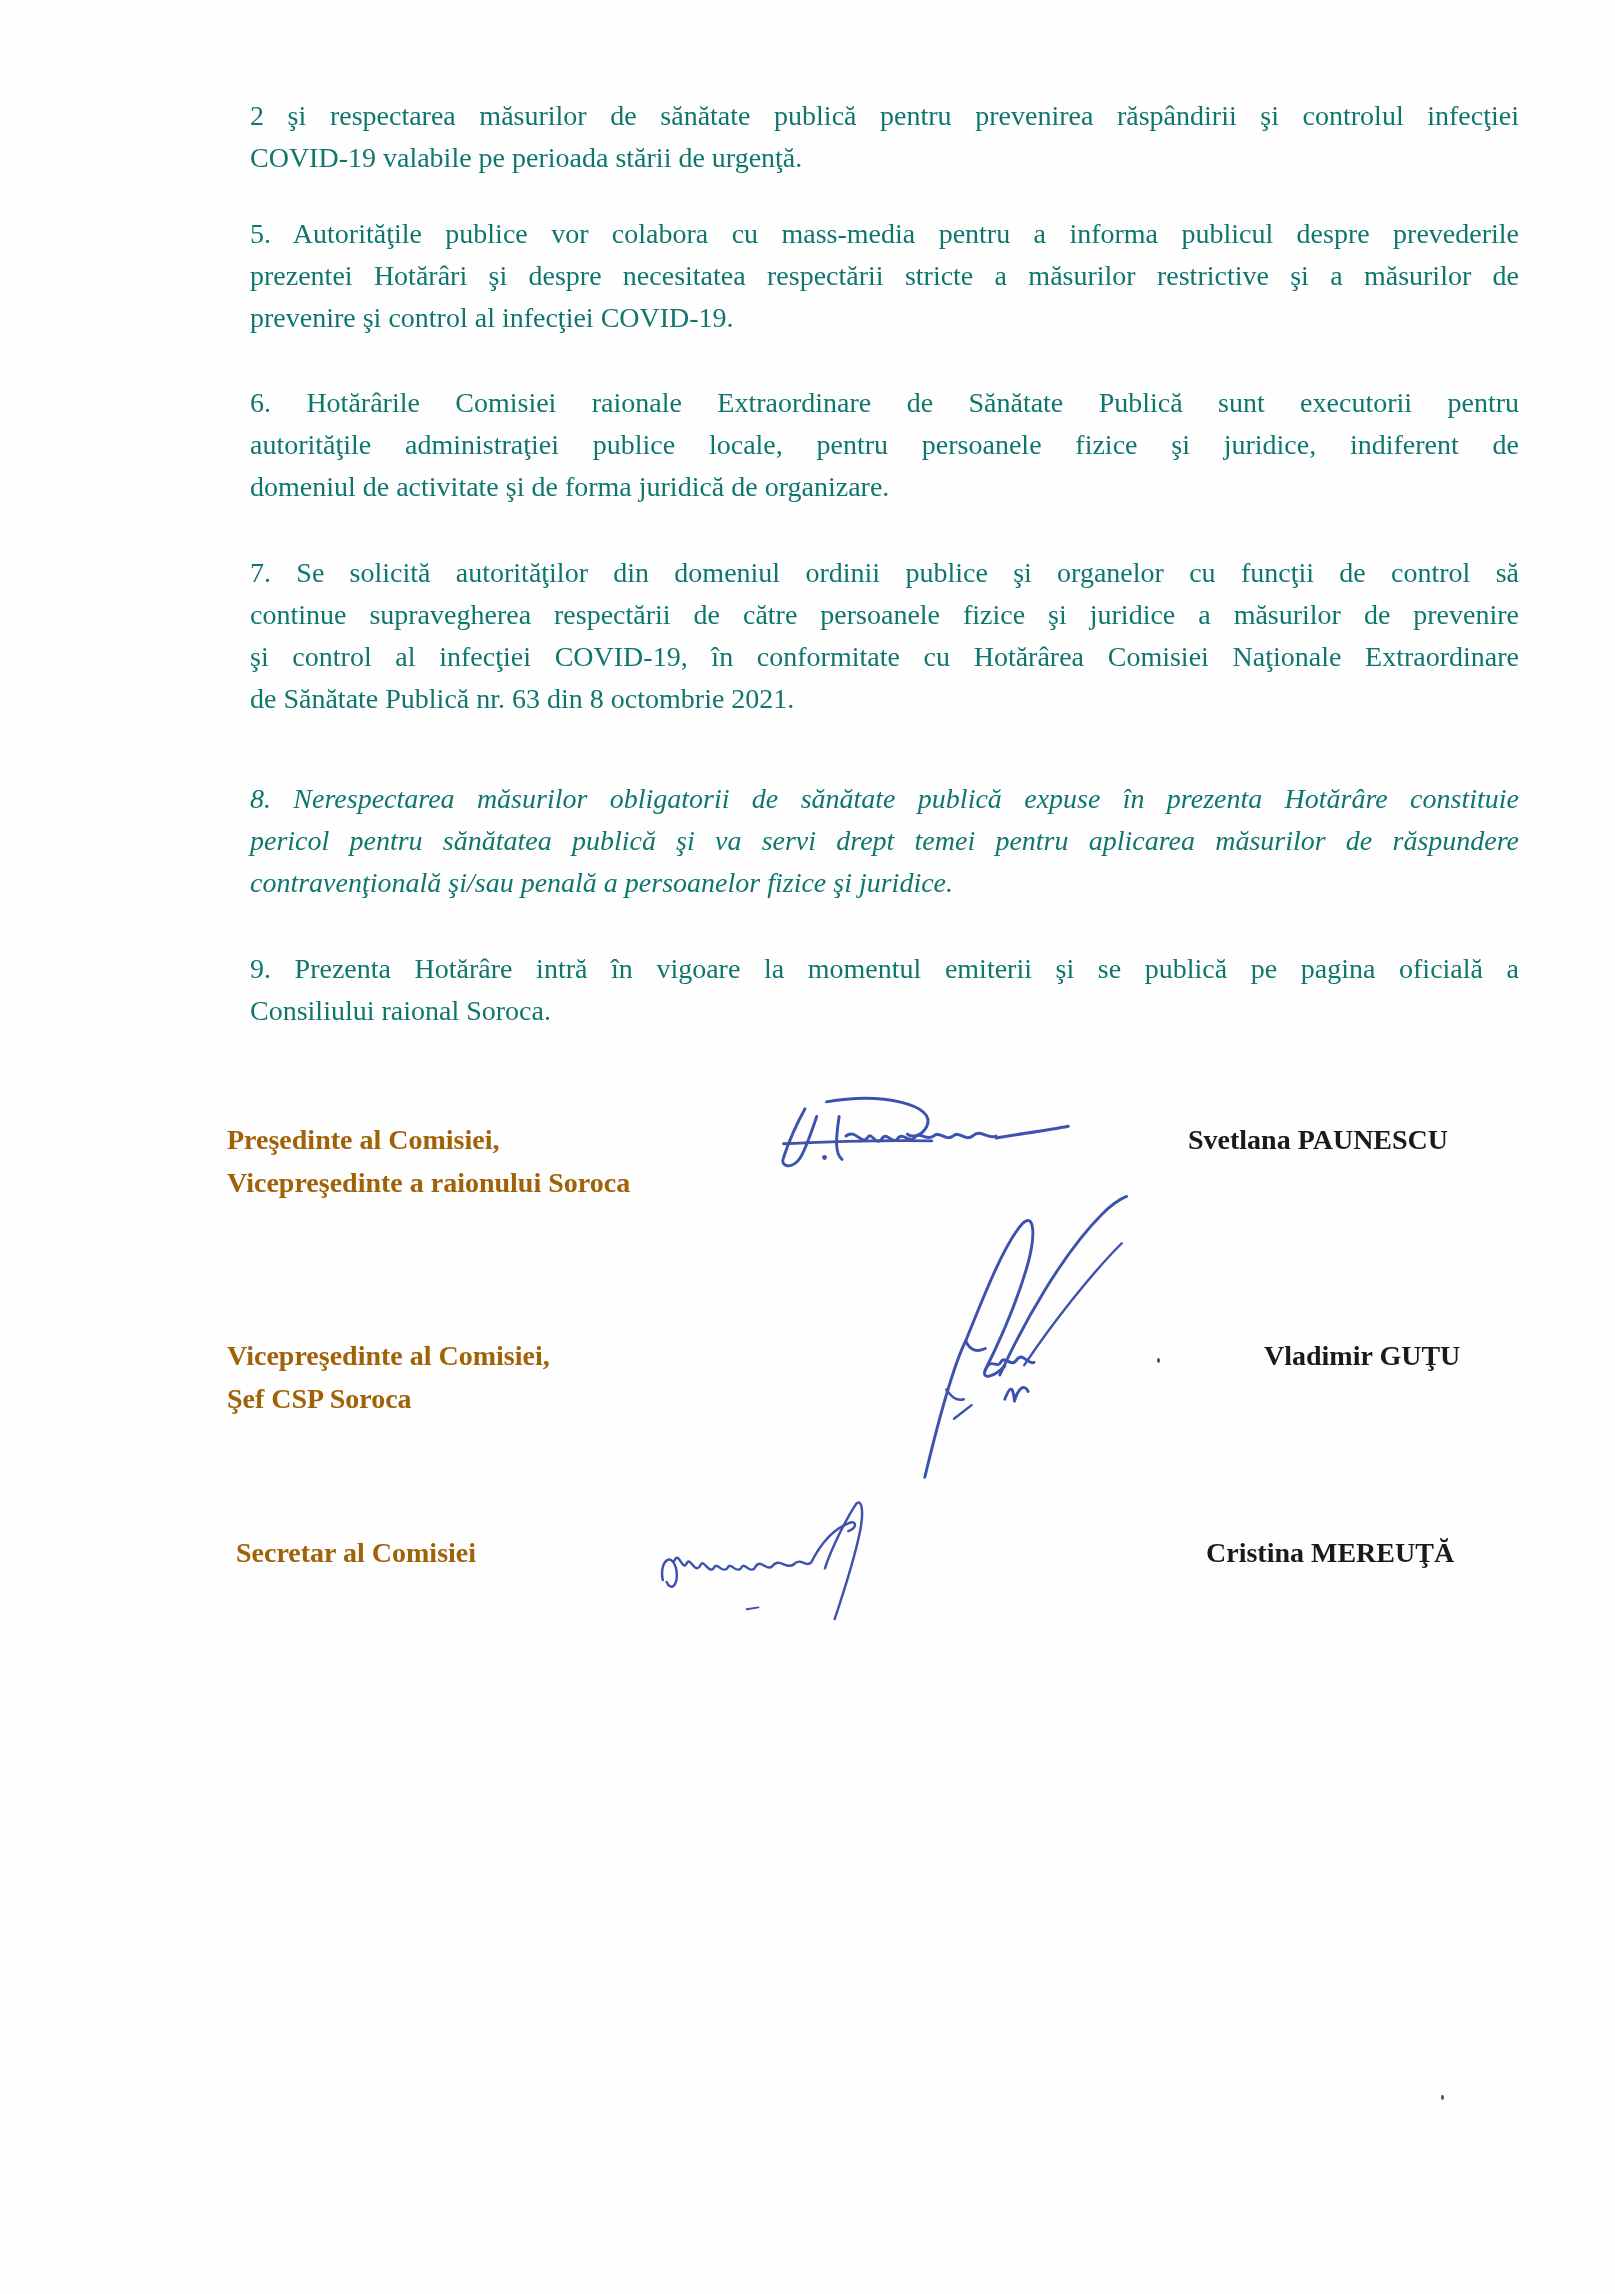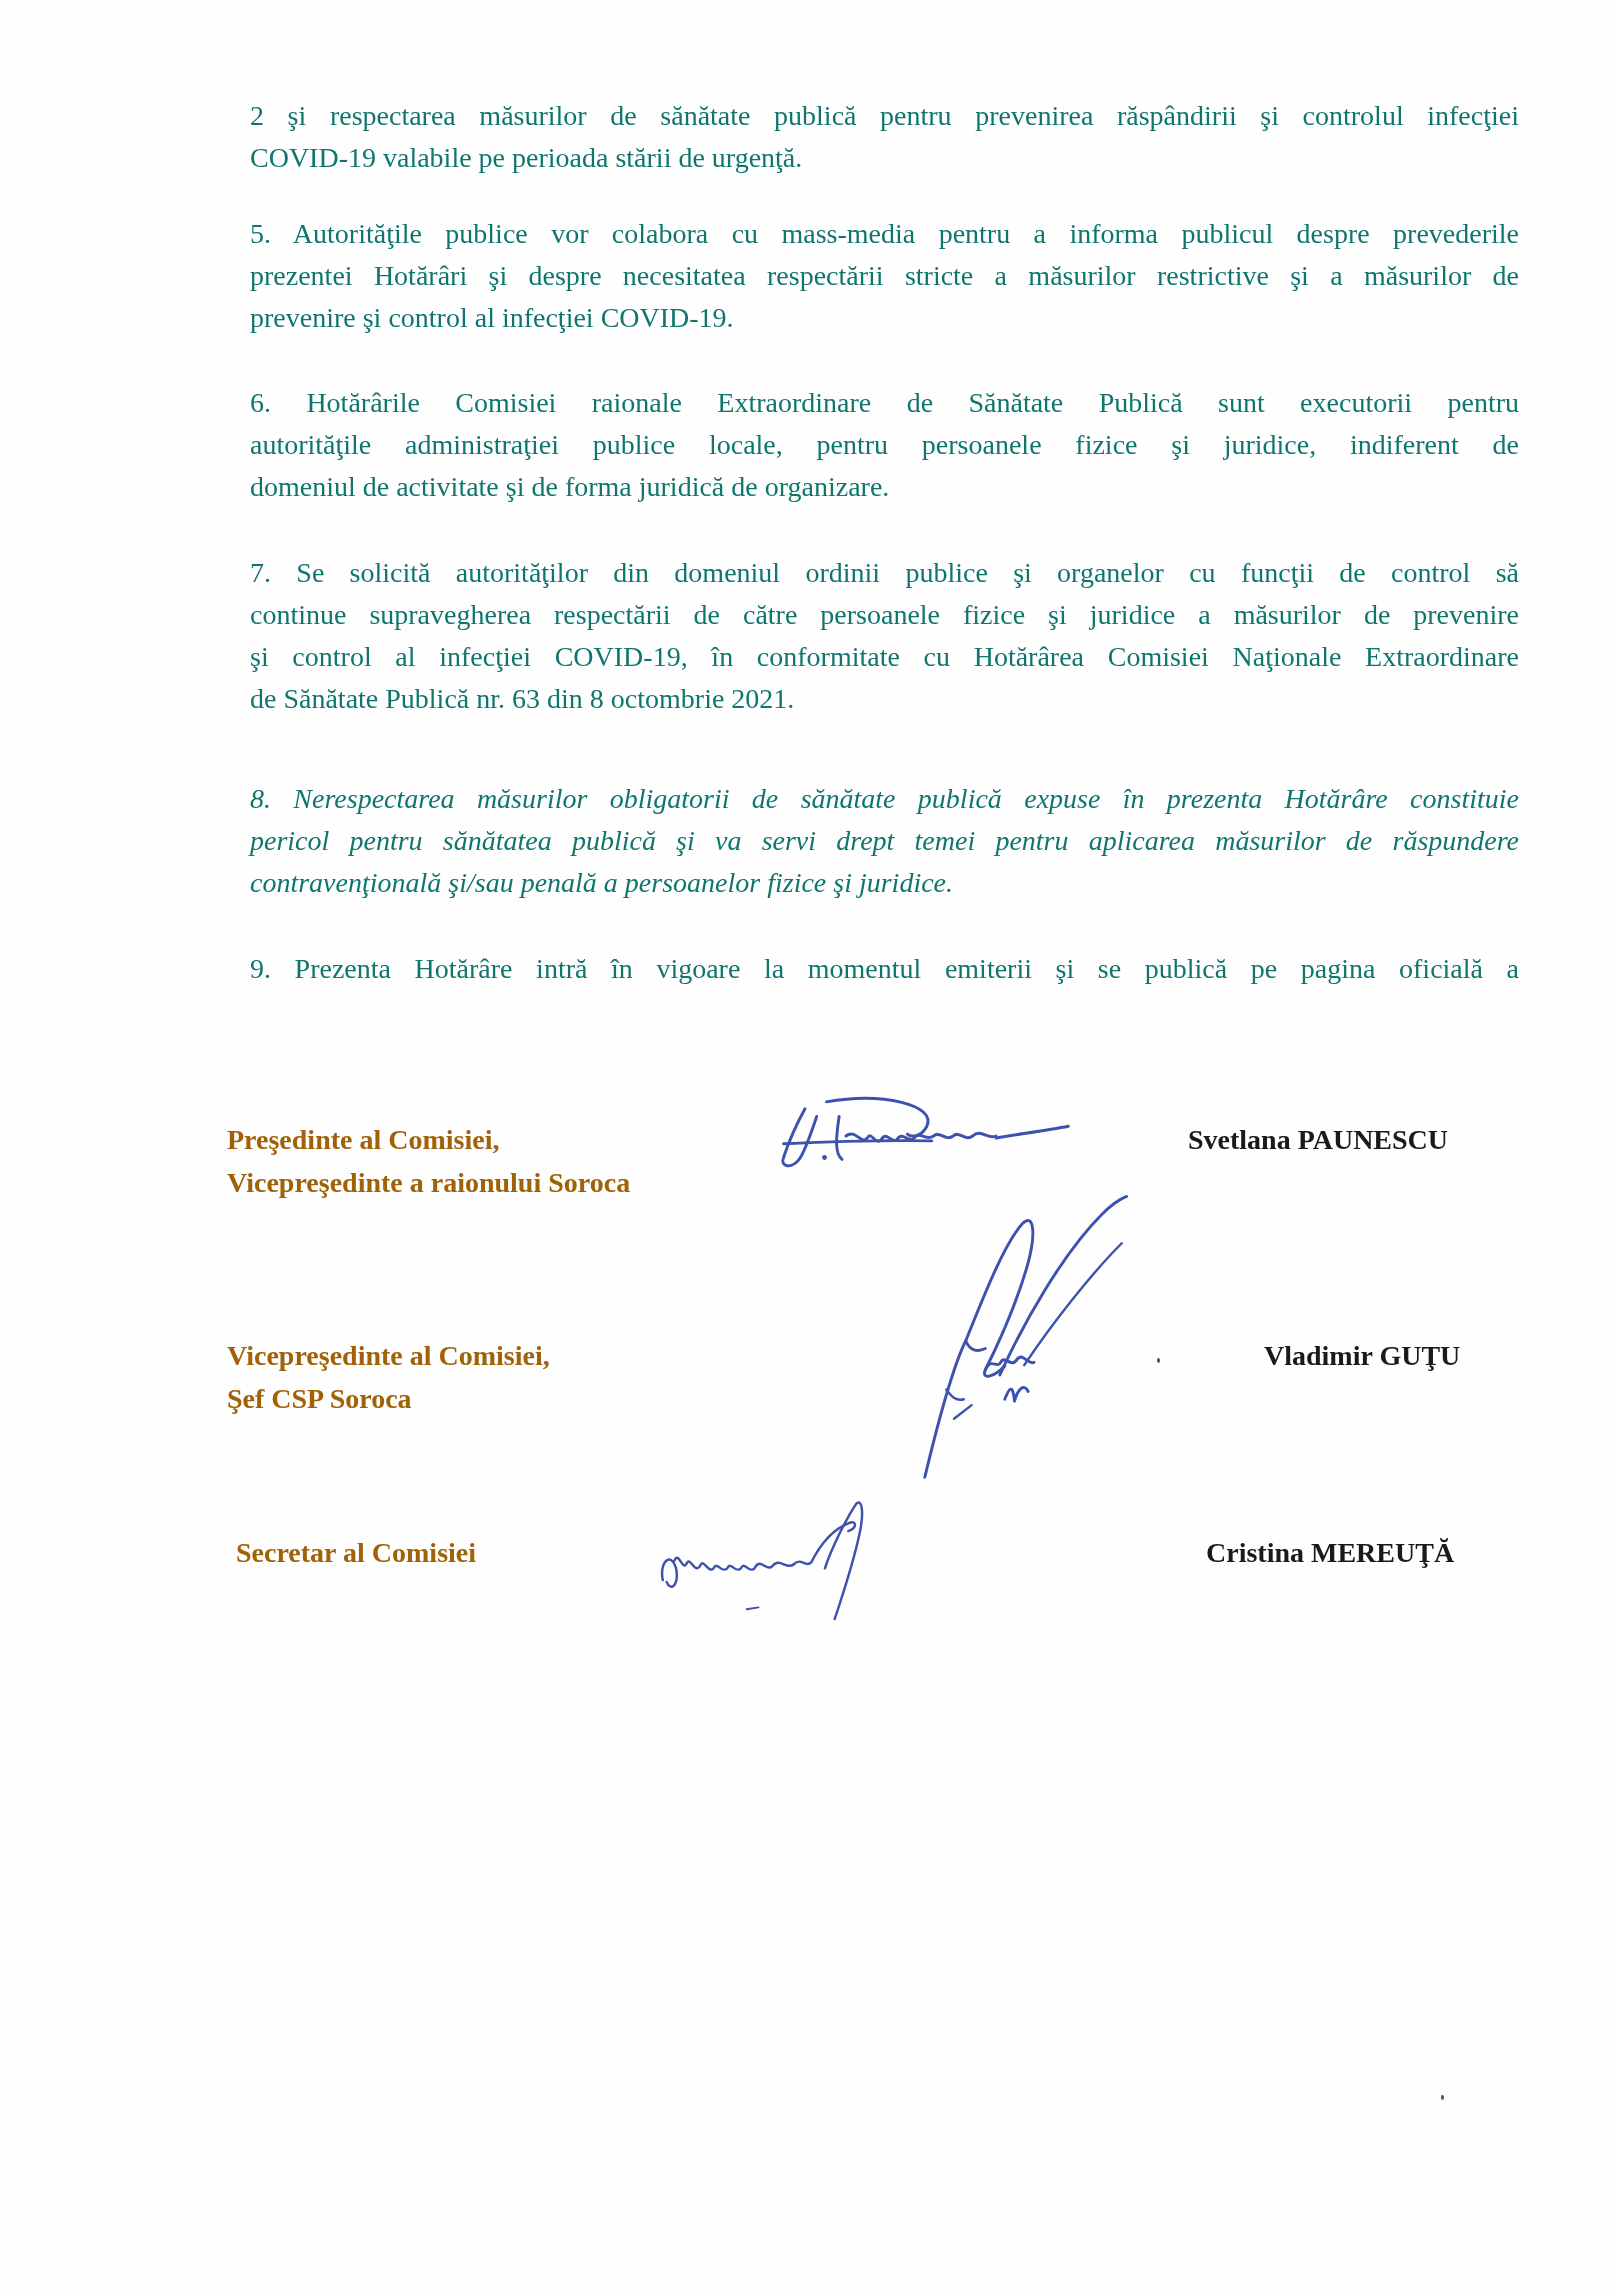--- a/index.html
+++ b/index.html
@@ -44,20 +44,21 @@
   </div>
 
   <div class="para" style="top:778px;font-style:italic;">
     <span class="line">8. Nerespectarea măsurilor obligatorii de sănătate publică expuse în prezenta Hotărâre constituie</span>
     <span class="line">pericol pentru sănătatea publică şi va servi drept temei pentru aplicarea măsurilor de răspundere</span>
     <span class="line last">contravenţională şi/sau penală a persoanelor fizice şi juridice.</span>
   </div>
 
   <div class="para" style="top:948px;">
     <span class="line">9. Prezenta Hotărâre intră în vigoare la momentul emiterii şi se publică pe pagina oficială a</span>
+    <span class="line last">Consiliului raional Soroca.</span>
   </div>
 
   <div>
     <div class="sig-label" style="left:227px; top:1118px;">
       <div>Preşedinte al Comisiei,</div>
       <div>Vicepreşedinte a raionului Soroca</div>
     </div>
     <svg class="signature" style="left:766px; top:1087px;" width="351" height="98" viewBox="0 0 360 100">
       <path stroke-width="3" d="M40 22 C30 40, 22 60, 18 72 C14 82, 26 84, 34 74 C40 66, 46 48, 52 30"></path>
       <path stroke-width="3" d="M18 58 C60 56, 120 54, 170 55"></path>

